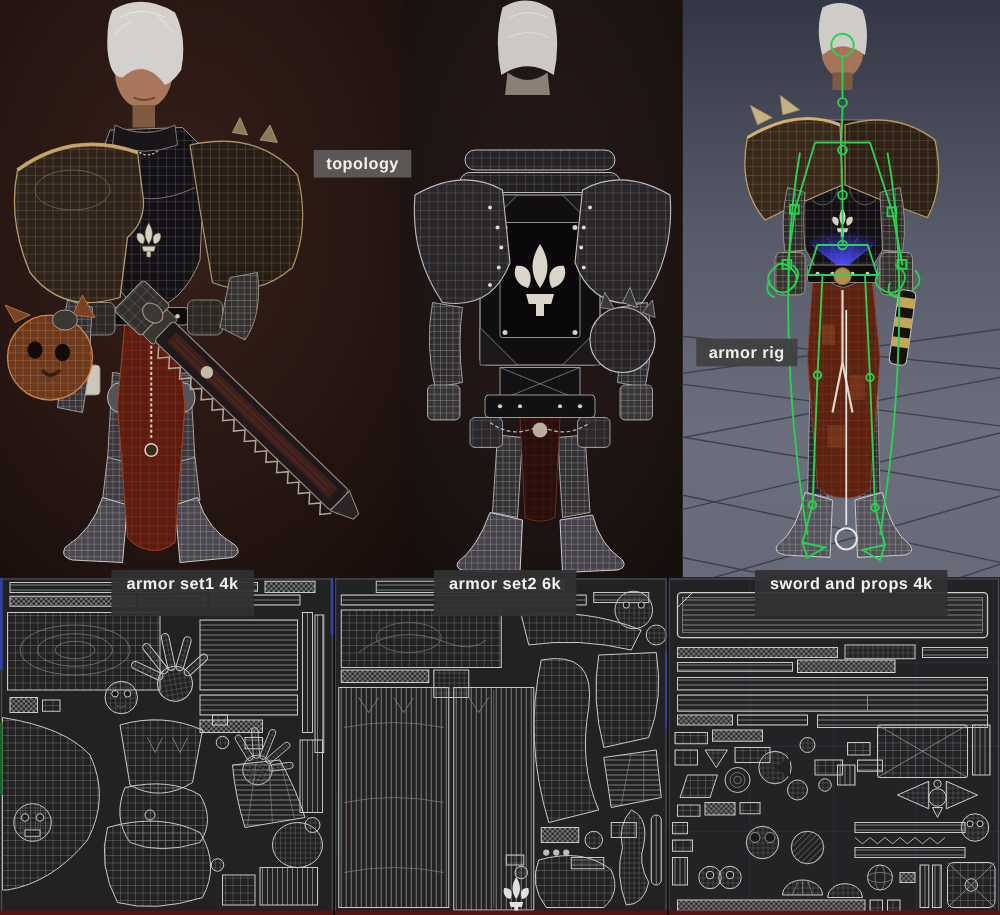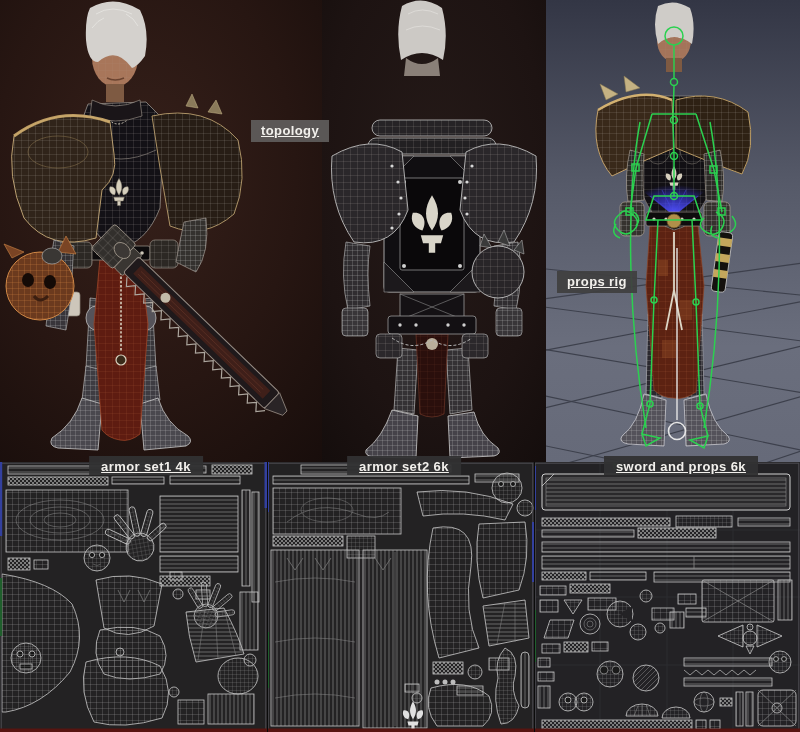--- a/index.html
+++ b/index.html
@@ -8,25 +8,25 @@
   .panel{position:absolute;}
   .panel svg{display:block;width:100%;height:100%;}
   #p-front{left:0;top:0;width:322px;height:462px;}
   #p-back{left:322px;top:0;width:224px;height:462px;}
   #p-rig{left:546px;top:0;width:254px;height:462px;}
   #uv1{left:0;top:462px;width:267px;height:270px;}
   #uv2{left:267px;top:462px;width:267px;height:270px;}
   #uv3{left:534px;top:462px;width:266px;height:270px;}
   .seam-v{position:absolute;top:462px;width:1px;height:270px;background:#0b0b0b;z-index:4;}
   .tag{position:absolute;z-index:6;color:#f2f0ec;font-size:13px;line-height:17px;
-       font-weight:600;letter-spacing:.4px;padding:2px 10px 3px;white-space:nowrap;text-decoration:underline;}
+       font-weight:600;letter-spacing:.4px;padding:2px 10px 3px;white-space:nowrap;}
   #tag-topology{left:251px;top:120px;background:rgba(95,93,92,.92);}
   #tag-rig{left:557px;top:271px;background:rgba(64,64,64,.93);}
   .uvtag{font-weight:700;background:rgba(50,50,51,.95);transform:translateX(-50%);
-         padding:2px 12px 0;}
+         padding:2px 12px 18px;}
   #tag-uv1{left:146px;top:456px;}
   #tag-uv2{left:404px;top:456px;}
   #tag-uv3{left:681px;top:456px;}
 </style>
 </head>
 <body>
 
 <div class="stage">
 
 <svg width="0" height="0" style="position:absolute" aria-hidden="true">
@@ -650,18 +650,18 @@
   <rect x="0" y="4" width="2" height="44" fill="#33409e"></rect>
   <rect x="0" y="148" width="2" height="52" fill="#1f5f2c"></rect>
   <rect x="0" y="266.5" width="266" height="3.5" fill="#571410"></rect>
 </svg>
 </div>
 
 <div class="seam-v" style="left:267px"></div>
 <div class="seam-v" style="left:534px"></div>
 
 <div class="tag" id="tag-topology">topology</div>
-<div class="tag" id="tag-rig">props rig</div>
+<div class="tag" id="tag-rig">armor rig</div>
 <div class="tag uvtag" id="tag-uv1">armor set1 4k</div>
 <div class="tag uvtag" id="tag-uv2">armor set2 6k</div>
-<div class="tag uvtag" id="tag-uv3">sword and props 6k</div>
+<div class="tag uvtag" id="tag-uv3">sword and props 4k</div>
 
 </div>
 
 </body></html>

